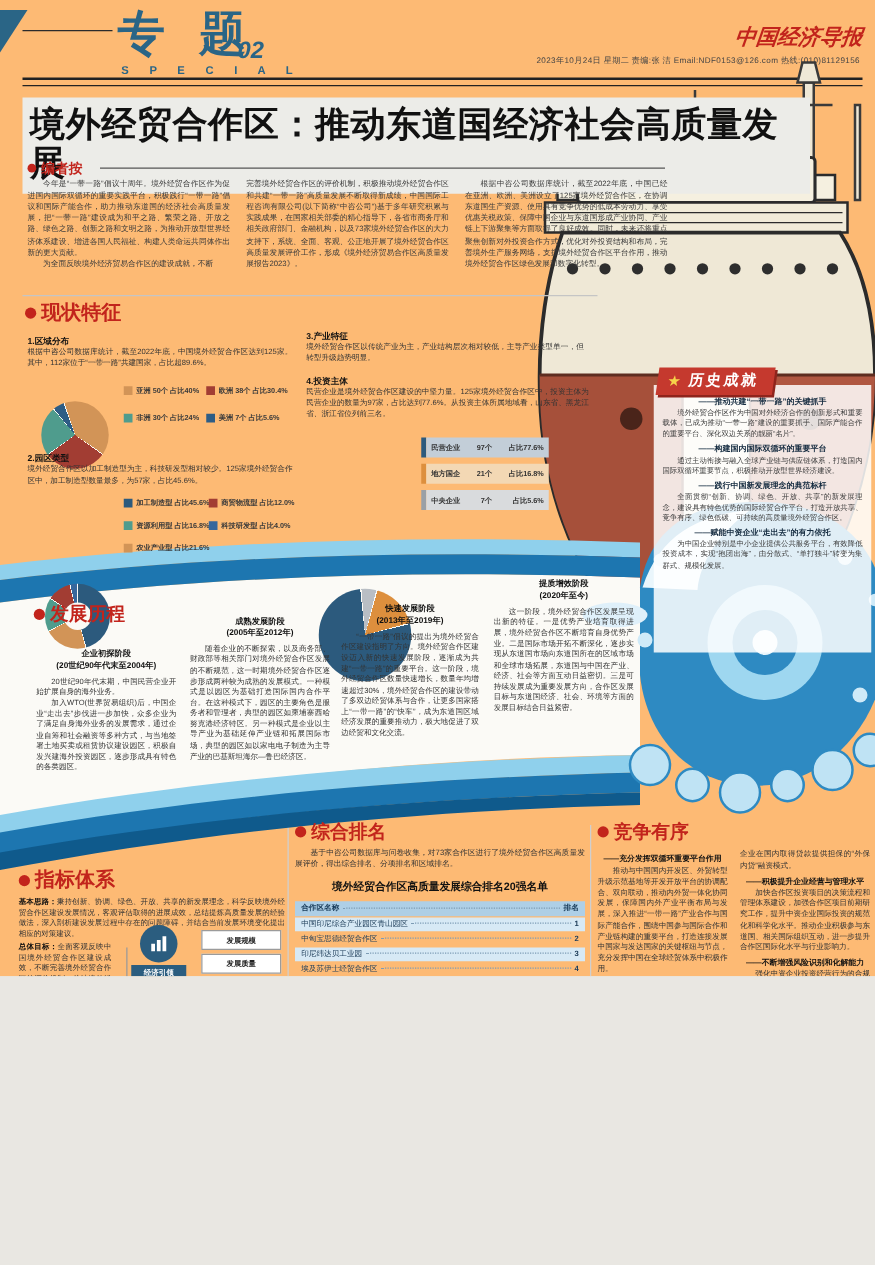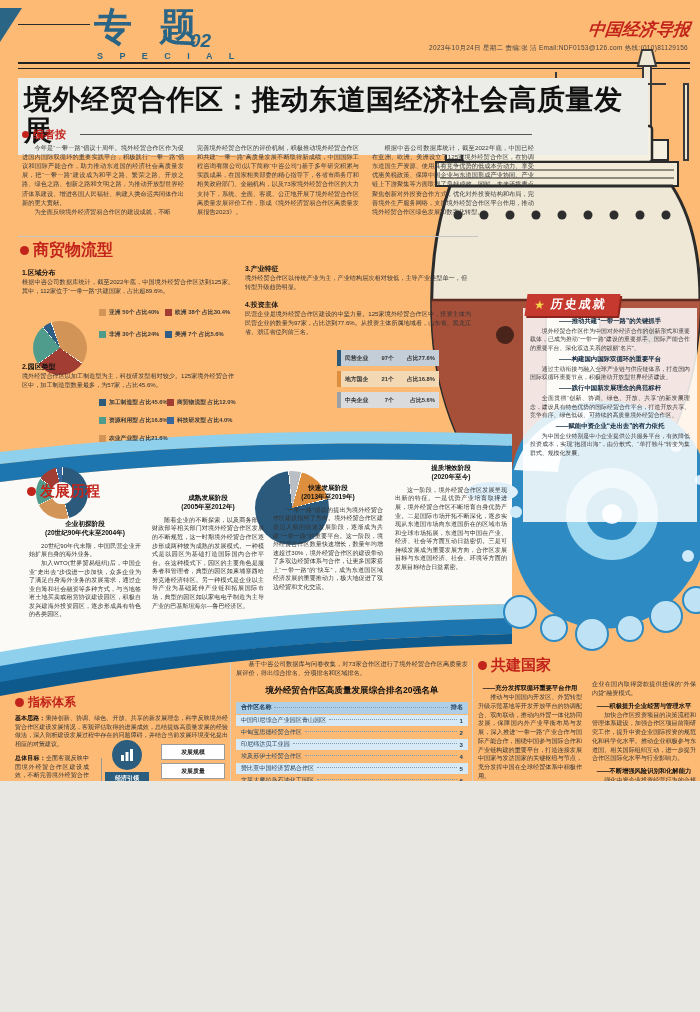--- a/index.html
+++ b/index.html
@@ -212,21 +212,21 @@
       </div>
     <div class="c">
         <p class="p">根据中咨公司数据库统计，截至2022年底，中国已经在亚洲、欧洲、美洲设立了125家境外经贸合作区，在协调东道国生产资源、使用具有竞争优势的低成本劳动力、享受优惠关税政策、保障中国企业与东道国形成产业协同、产业链上下游聚集等方面取得了良好成效。同时，未来还将重点聚焦创新对外投资合作方式，优化对外投资结构和布局，完善境外生产服务网络，支撑境外经贸合作区平台作用，推动境外经贸合作区绿色发展和数字化转型。</p>
       </div>
   </div>
   <div class="thin-rule z2"></div>
 
   <div class="abs z2" style="left:15px;top:240px;width:460px;height:218px">
     <div class="sec-h" style="font-size:16px;margin-left:5px">
       <span class="dot"></span>
-      <span>商贸物流型</span>
+      <span>现状特征</span>
     </div>
     <div class="abs bh" style="left:7px;top:28px">1.区域分布</div>
     <div class="abs t" style="left:7px;top:38px;width:212px">根据中咨公司数据库统计，截至2022年底，中国境外经贸合作区达到125家。其中，112家位于“一带一路”共建国家，占比超89.6%。</div>
     <div class="abs pie" style="left: 18px; top: 60px; width: 54px; height: 54px; background: conic-gradient(from -20deg, rgb(251, 250, 246) 0deg, rgb(251, 250, 246) 1.6deg, rgb(210, 148, 87) 1.6deg, rgb(210, 148, 87) 144deg, rgb(251, 250, 246) 144deg, rgb(251, 250, 246) 145.6deg, rgb(162, 61, 51) 145.6deg, rgb(162, 61, 51) 253.44deg, rgb(251, 250, 246) 253.44deg, rgb(251, 250, 246) 255.04deg, rgb(79, 156, 141) 255.04deg, rgb(79, 156, 141) 339.84deg, rgb(251, 250, 246) 339.84deg, rgb(251, 250, 246) 341.44deg, rgb(46, 93, 133) 341.44deg, rgb(46, 93, 133) 360deg);"></div>
     <div class="abs" style="left:84px;top:68px;display:grid;grid-template-columns:62px 78px;row-gap:13px;column-gap:4px">
       <div class="lg-item">
           <span class="sw" style="background-color: rgb(210, 148, 87);"></span>
           <span>亚洲 50个 占比40%</span>
         </div>
       <div class="lg-item">
@@ -350,21 +350,21 @@
       <div class="t" style="margin-top:4px">
           <p class="p">这一阶段，境外经贸合作区发展呈现出新的特征。一是优势产业培育取得进展，境外经贸合作区不断培育自身优势产业。二是国际市场开拓不断深化，逐步实现从东道国市场向东道国所在的区域市场和全球市场拓展，东道国与中国在产业、经济、社会等方面互动日益密切。三是可持续发展成为重要发展方向，合作区发展目标与东道国经济、社会、环境等方面的发展目标结合日益紧密。</p>
         </div>
     </div>
   </div>
 
   <div class="vdiv" style="left:230px;top:660px;height:348px"></div>
   <div class="vdiv" style="left:472px;top:660px;height:348px"></div>
 
   <div class="abs z2" style="left:15px;top:694px;width:213px;height:318px">
-    <div class="sec-h" style="font-size:12px">
+    <div class="sec-h" style="font-size:16px">
       <span class="dot"></span>
       <span>指标体系</span>
     </div>
     <div class="t" style="margin-top:3px;font-size:6px"><span style="font-weight:bold;color:#111">基本思路：</span><span>秉持创新、协调、绿色、开放、共享的新发展理念，科学反映境外经贸合作区建设发展情况，客观评估取得的进展成效，总结提炼高质量发展的经验做法，深入剖析建设发展过程中存在的问题障碍，并结合当前发展环境变化提出相应的对策建议。</span></div>
     <div class="abs t" style="left:0;top:60px;width:74px;font-size:6px">
       <span style="font-weight:bold;color:#111">总体目标：</span><span>全面客观反映中国境外经贸合作区建设成效，不断完善境外经贸合作区的评价机制，总结境外经贸合作区发展典型案例并推广。</span>
     </div>
     <div class="idx-box" style="left:0;top:150px;width:72px">境外经贸合作区高质量发展指数</div>
     <div class="abs t" style="left:0;top:192px;width:74px;font-size:6px">
       <span style="font-weight:bold;color:#111">筛选原则：</span><span>全面性与完备性原则，可操作性与实用性原则，规范性与可比性原则，系统性与层次性相结合原则，定量与定性相结合原则。</span>
@@ -439,20 +439,24 @@
       <div class="tbox">抗风险能力</div>
     </div>
     <div class="ind-foot abs" style="left:0;top:298px;width:213px;border-top:1px solid #bbb">
       <span>一级指标</span>
       <span>5个二级指标</span>
       <span>13个三级指标</span>
     </div>
   </div>
 
   <div class="abs z2" style="left:236px;top:656px;width:232px">
+    <div class="sec-h" style="font-size:15px">
+      <span class="dot"></span>
+      <span>综合排名</span>
+    </div>
     <div class="t p" style="margin-top:4px;font-size:6.2px">基于中咨公司数据库与问卷收集，对73家合作区进行了境外经贸合作区高质量发展评价，得出综合排名、分项排名和区域排名。</div>
     <div style="text-align:center;font-weight:bold;font-size:8.6px;color:#111;margin:7px 0 5px 0">境外经贸合作区高质量发展综合排名20强名单</div>
     <div>
       <div class="trow hd">
           <span class="nm">合作区名称</span>
           <span class="leader"></span>
           <span class="rk">排名</span>
         </div>
       <div class="trow odd">
           <span class="nm">中国印尼综合产业园区青山园区</span>
@@ -554,21 +558,21 @@
           <span class="leader"></span>
           <span class="rk">20</span>
         </div>
     </div>
     <div style="text-align:center;font-weight:bold;font-size:6.6px;color:#222;margin-top:4px">图表来源:《境外经济贸易合作区高质量发展报告2023》</div>
   </div>
 
   <div class="abs z2" style="left:478px;top:656px;width:218px">
     <div class="sec-h" style="font-size:15px">
       <span class="dot"></span>
-      <span>共建国家</span>
+      <span>竞争有序</span>
     </div>
     <div class="fut-cols" style="margin-top:5px">
       <div class="c">
         <h5>——充分发挥双循环重要平台作用</h5>
         <p class="p">推动与中国国内开发区、外贸转型升级示范基地等开发开放平台的协调配合、双向联动，推动内外贸一体化协同发展，保障国内外产业平衡布局与发展，深入推进“一带一路”产业合作与国际产能合作，围绕中国参与国际合作和产业链构建的重要平台，打造连接发展中国家与发达国家的关键枢纽与节点，充分发挥中国在全球经贸体系中积极作用。</p>
         <h5>——推动“数字”“绿色”引领可持续发展</h5>
         <p class="p">加快建设绿色低碳型合作区，坚持绿色投资、绿色建设、绿色生产、绿色运营、绿色创新，把绿色理念贯穿到合作区发展建设全过程。提升合作区绿色发展水平，推动合作区内基础设施共建共享，资源能源集约循环利用，加快推动产业绿色化。</p>
         <h5>——实现融资模式创新与金融政策支持</h5>
         <p class="p">加快融资模式创新，加强政府和社会资本整合，商业与援助结合，国有和民营合作。实现融资渠道多元化，增强与当地和国际金融机构对接，积极争取政府、金融机构、信用保险支持，探索更多国际融资渠道与资金来源。探讨盘活合作区境外资产方式，探索支持企业以境外资产、股权、矿业开采权、土地等作抵押，由境外银行出具保函，为境外</p>
       </div>

